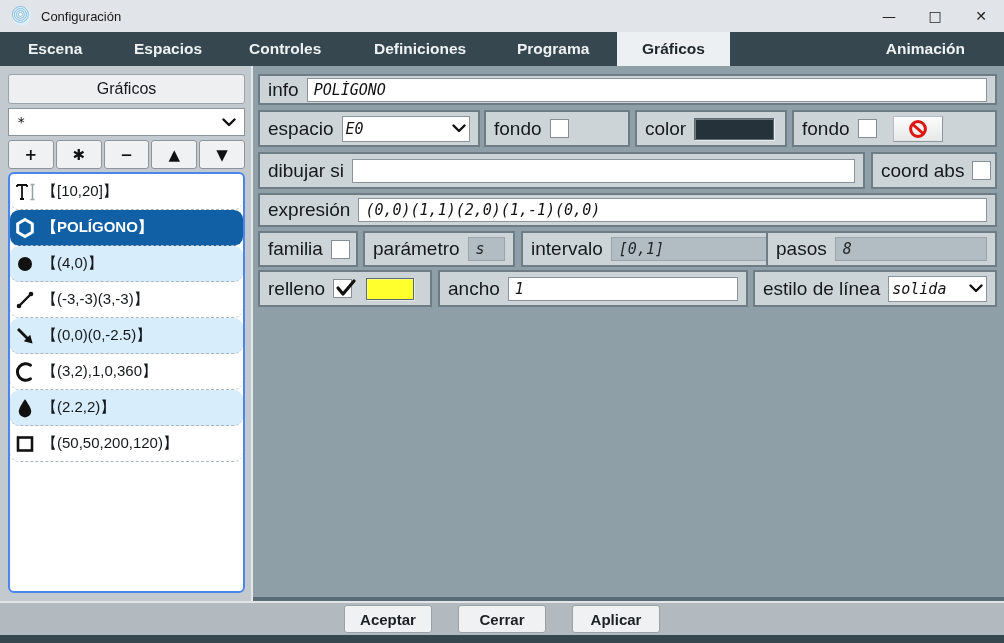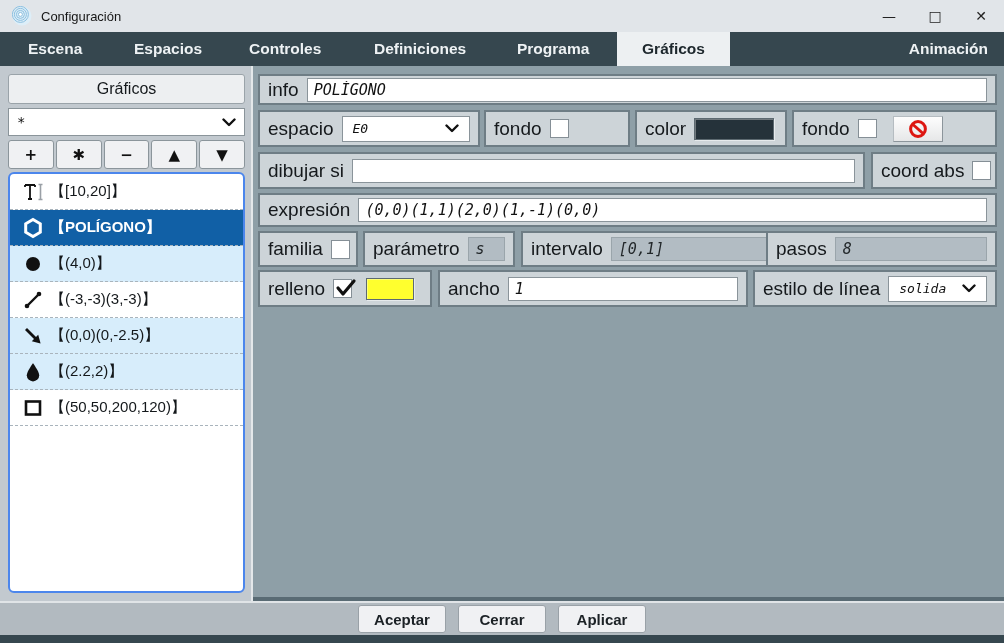--- a/index.html
+++ b/index.html
@@ -22,41 +22,41 @@
   .content{position:absolute;left:0;top:66px;width:1004px;height:535px;}
   .left-panel{position:absolute;left:0;top:0;width:253px;height:535px;background:#c2c9cf;border-right:2px solid #e4e8ea;box-sizing:border-box;}
   .right-panel{position:absolute;left:253px;top:0;width:751px;height:535px;background:#8e9fa7;border-bottom:4px solid #596b74;box-sizing:border-box;}
   
   .lp-header{position:absolute;left:8px;top:8px;width:237px;height:30px;background:#edeff1;border:1px solid #9aa3a9;border-radius:3px;display:flex;align-items:center;justify-content:center;font-size:16px;color:#15191c;box-sizing:border-box;}
   .lp-filter{position:absolute;left:8px;top:42px;width:237px;height:28px;background:#fff;border:1px solid #8a949a;box-sizing:border-box;display:flex;align-items:center;padding:0 8px;font-family:"DejaVu Sans Mono",monospace;font-size:14px;color:#111;}
   .lp-filter .val{flex:1;}
   .lp-toolbar{position:absolute;left:8px;top:74px;width:237px;height:29px;display:flex;gap:2px;}
   .tool-btn{flex:1;background:#f0f1f3;border:1px solid #8b959b;border-radius:3px;display:flex;align-items:center;justify-content:center;font-weight:700;font-size:15px;color:#111;box-sizing:border-box;font-family:"DejaVu Sans",sans-serif;cursor:default;}
   .lp-list{position:absolute;left:8px;top:106px;width:237px;height:421px;background:#fff;border:2px solid #4c86ec;border-radius:6px;box-sizing:border-box;overflow:hidden;}
-  .list-item{height:36px;display:flex;align-items:center;padding-left:12px;border-bottom:1px dashed #a9b4bc;box-sizing:border-box;font-size:15px;color:#14181b;cursor:default;}
+  .list-item{height:36px;display:flex;align-items:center;padding-left:4px;border-bottom:1px dashed #a9b4bc;box-sizing:border-box;font-size:15px;color:#14181b;cursor:default;border-radius:9px;}
   .list-item .icon{width:28px;height:22px;display:flex;align-items:center;color:#111;flex:0 0 auto;}
   .list-item.alt{background:#d7edfb;text-align:center;}
   .list-item.sel{background:#1160a6;color:#fff;font-weight:700;}
   .list-item.sel .icon{color:#fff;}
   .list-item .lbl{white-space:nowrap;}
   
   .group{position:absolute;background:#cdd4d8;border:2px solid #6e7d85;box-sizing:border-box;display:flex;align-items:center;padding:0 8px;gap:8px;}
   .group label{font-size:19px;color:#15191c;white-space:nowrap;}
   .tinput{height:24px;background:#fff;border:1px solid #8a949a;font-family:"DejaVu Sans Mono",monospace;font-size:15px;color:#111;padding:0 6px;box-sizing:border-box;outline:none;}
   .grow{flex:1;min-width:0;font-style:italic;}
-  .fselect{height:26px;background:#fff;border:1px solid #8a949a;box-sizing:border-box;display:flex;align-items:center;padding:0 10px;font-family:"DejaVu Sans Mono",monospace;font-size:13px;color:#111;cursor:default;}
+  .fselect{height:26px;background:#fff;border:1px solid #8a949a;box-sizing:border-box;display:flex;align-items:center;padding:0 3px;font-family:"DejaVu Sans Mono",monospace;font-size:15px;color:#111;cursor:default;}
   .fselect .val{flex:1;white-space:nowrap;}
   .fselect svg{flex:0 0 auto;}
   .cbox{width:19px;height:19px;background:#fff;border:1px solid #858f96;box-sizing:border-box;flex:0 0 auto;position:relative;cursor:default;}
   .cbox svg{position:absolute;left:0px;top:-4px;overflow:visible;}
   .dis-field{height:24px;background:#b2bcc3;border:1px solid #9aa5ab;font-family:"DejaVu Sans Mono",monospace;font-size:15px;color:#22272a;padding:0 7px;box-sizing:border-box;display:flex;align-items:center;}
   .swatch{height:22px;border:1px solid #5d6a71;box-shadow:inset 1px 1px 0 rgba(255,255,255,.35), 1px 1px 0 rgba(255,255,255,.5);box-sizing:border-box;flex:0 0 auto;cursor:default;}
   .raised-btn{width:50px;height:26px;background:linear-gradient(#fdfdfd,#e6e7e8);border:1px solid #b5bcc1;border-right-color:#8c959b;border-bottom-color:#8c959b;display:flex;align-items:center;justify-content:center;box-sizing:border-box;cursor:default;}
   
-  .footer{position:absolute;left:0;top:601px;width:1004px;height:34px;background:#b2bac0;border-top:2px solid #e0e4e7;box-sizing:border-box;display:flex;align-items:center;justify-content:center;gap:12px;}
+  .footer{position:absolute;left:0;top:601px;width:1004px;height:34px;background:#b2bac0;border-top:2px solid #e0e4e7;box-sizing:border-box;display:flex;align-items:center;justify-content:center;gap:26px;}
   .foot-btn{width:88px;height:28px;background:#f0f1f3;border:1px solid #99a1a7;border-radius:3px;font-family:"Liberation Sans","DejaVu Sans",sans-serif;font-size:15px;font-weight:600;color:#1b2125;cursor:default;}
   .bottomstrip{position:absolute;left:0;top:635px;width:1004px;height:8px;background:#36474f;}
 </style>
 </head>
 <body>
 
 <div class="window">
 
   <div class="titlebar">
     <svg class="app-icon" viewBox="0 0 20 20">
@@ -74,21 +74,21 @@
     </div>
   </div>
 
   <div class="tabbar">
     <span class="tab" style="left:28px">Escena</span>
     <span class="tab" style="left:134px">Espacios</span>
     <span class="tab" style="left:249px">Controles</span>
     <span class="tab" style="left:374px">Definiciones</span>
     <span class="tab" style="left:517px">Programa</span>
     <span class="tab sel" style="left:617px;width:113px">Gráficos</span>
-    <span class="tab" style="right:16px">Animación</span>
+    <span class="tab" style="right:39px">Animación</span>
   </div>
 
   <div class="content">
 
     <div class="left-panel">
       <div class="lp-header">Gráficos</div>
 
       <div class="lp-filter">
         <span class="val">*</span>
         <svg width="14" height="9" viewBox="0 0 14 9">
@@ -149,20 +149,28 @@
         <div class="list-item alt">
           <span class="icon">
             <svg width="22" height="22" viewBox="0 0 22 22">
               <line x1="4" y1="4" x2="14" y2="14" stroke="currentColor" stroke-width="2.8"></line>
               <polygon points="18.6,18.6 9.8,16.2 16.2,9.8" fill="currentColor"></polygon>
             </svg>
           </span>
           <span class="lbl">【(0,0)(0,-2.5)】</span>
         </div>
 
+        <div class="list-item">
+          <span class="icon">
+            <svg width="22" height="22" viewBox="0 0 22 22">
+              <path d="M16.5 4.2 A 8.3 8.3 0 1 0 16.5 17.8" fill="none" stroke="currentColor" stroke-width="3" stroke-linecap="round"></path>
+            </svg>
+          </span>
+          <span class="lbl">【(3,2),1,0,360】</span>
+        </div>
 
         <div class="list-item alt">
           <span class="icon">
             <svg width="22" height="22" viewBox="0 0 22 22">
               <path d="M11 2.2 C 11 2.2 4.8 10.6 4.8 14.2 A 6.2 6.2 0 0 0 17.2 14.2 C 17.2 10.6 11 2.2 11 2.2 Z" fill="currentColor"></path>
             </svg>
           </span>
           <span class="lbl">【(2.2,2)】</span>
         </div>
 

